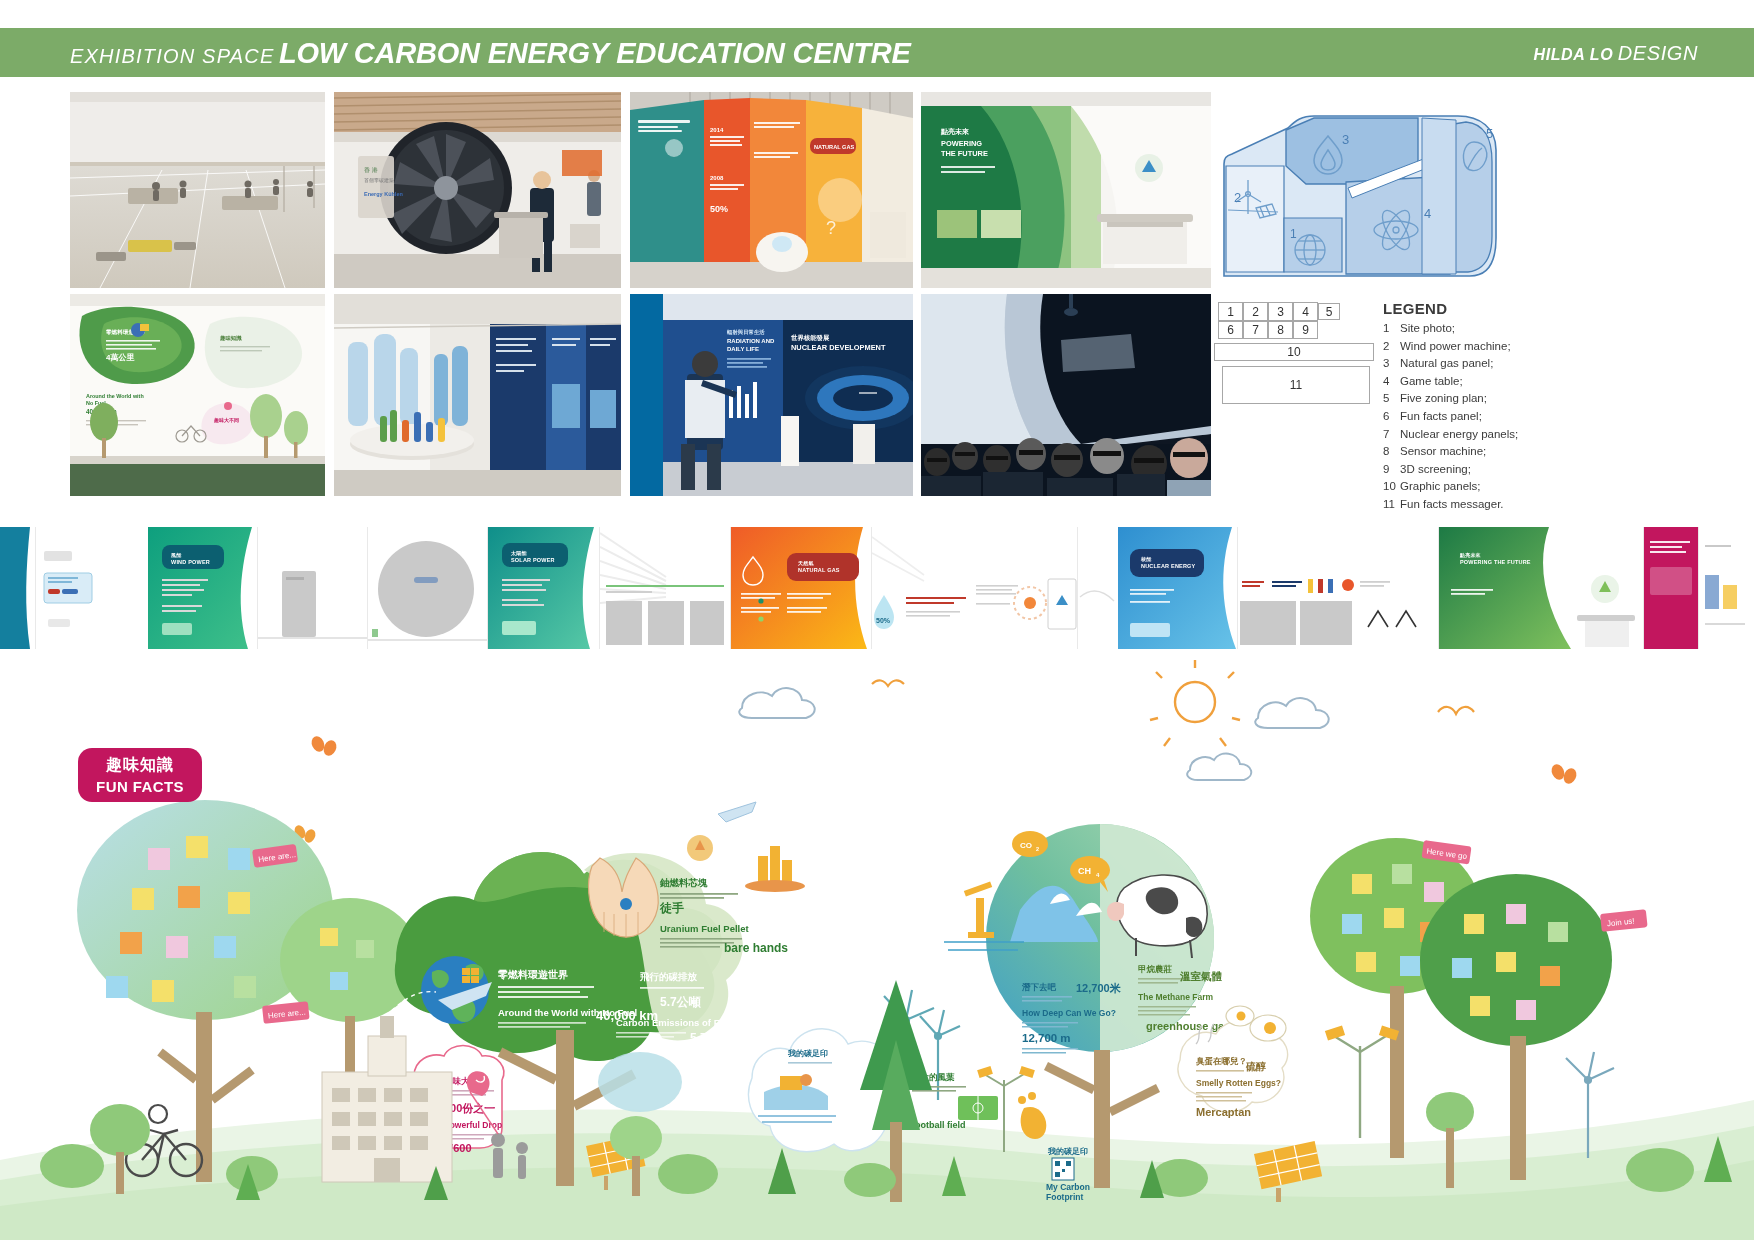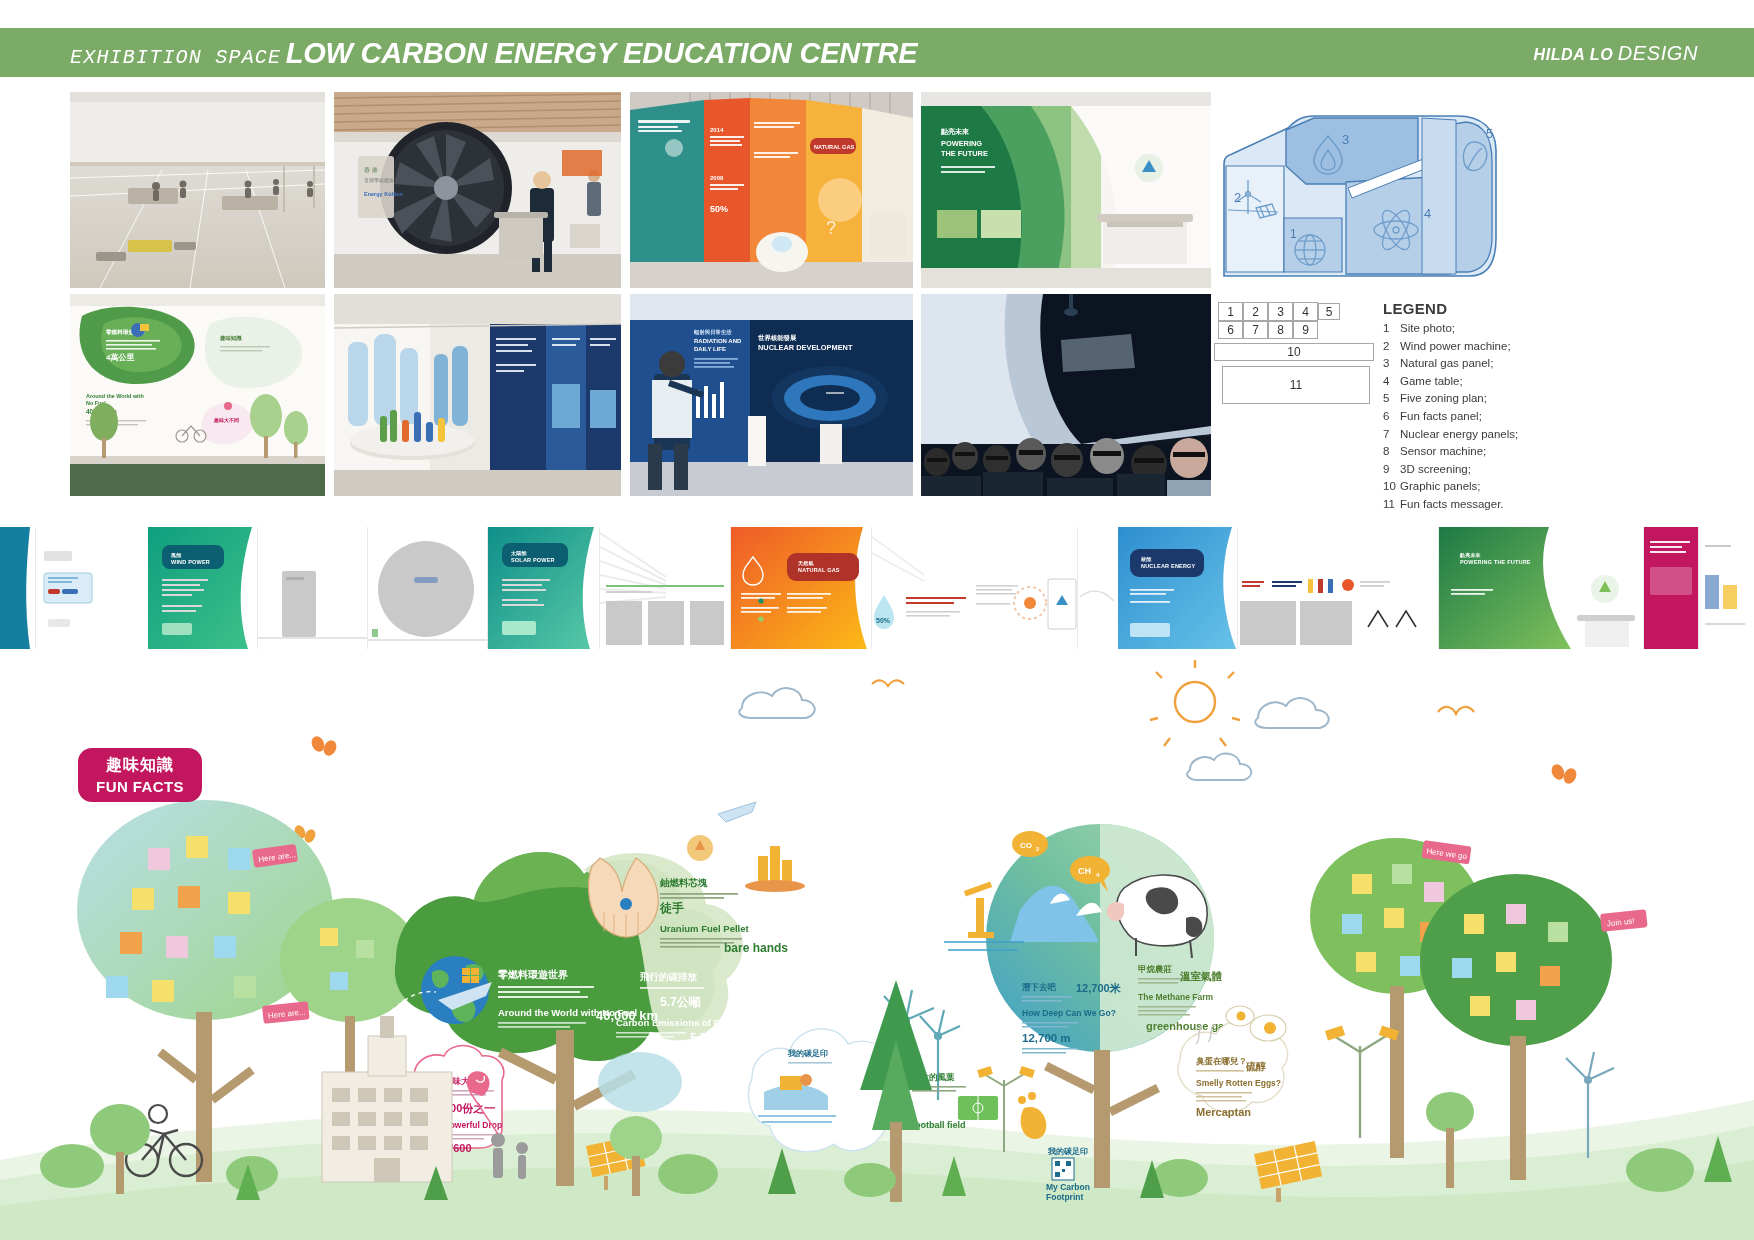--- a/index.html
+++ b/index.html
@@ -14,21 +14,21 @@
   .header {
     position:absolute; left:0; top:28px; width:1754px; height:49px;
     background:#7cab68;
   }
   .header-title {
     position:absolute; left:70px; top:50%; transform:translateY(-50%);
     white-space:nowrap; color:#ffffff;
   }
   .ht-light {
     font-style:italic; font-weight:400; font-size:20px; letter-spacing:1.2px;
-    font-family:Liberation Mono, monospace;
+    font-family:Liberation Sans, sans-serif;
   }
   .ht-bold {
     font-style:italic; font-weight:bold; font-size:29px; letter-spacing:-0.2px;
     font-family:"Liberation Sans", sans-serif;
     text-align:center;
   }
   .header-credit {
     position:absolute; right:56px; top:50%; transform:translateY(-50%);
     color:#ffffff; white-space:nowrap;
   }
@@ -371,21 +371,21 @@
         </g>
       <g fill="#f4c23b">
           <rect x="104" y="124" width="7" height="24" rx="3"></rect>
         </g>
       <g stroke="#cfcbc3" stroke-width="1.4">
           <path d="M0 34 L287 30"></path>
         </g>
     </svg>
   </div>
 
-  <div class="ph" style="left:560px;top:202px;width:283px;height:202px;">
+  <div class="ph" style="left:560px;top:202px;width:283px;height:202px;padding-left:33px;">
     <svg width="283" height="202" viewBox="0 0 283 202">
       <rect width="283" height="202" fill="#eef2f6"></rect>
       <rect x="0" y="0" width="283" height="26" fill="#dfe6ee"></rect>
       <rect x="0" y="168" width="283" height="34" fill="#c8ccd2"></rect>
       <rect x="120" y="26" width="163" height="142" fill="#0f2d52"></rect>
       <rect x="0" y="26" width="120" height="142" fill="#1f4f8f"></rect>
       <text x="128" y="46" font-family="Liberation Sans" font-size="6.4" fill="#ffffff" font-weight="bold">世界核能發展</text>
       <text x="128" y="56" font-family="Liberation Sans" font-size="7.4" fill="#ffffff" font-weight="bold">NUCLEAR DEVELOPMENT</text>
       <text x="64" y="40" font-family="Liberation Sans" font-size="5.4" fill="#cfe3f5" font-weight="bold">輻射與日常生活</text>
       <text x="64" y="49" font-family="Liberation Sans" font-size="6" fill="#ffffff" font-weight="bold">RADIATION AND</text>

